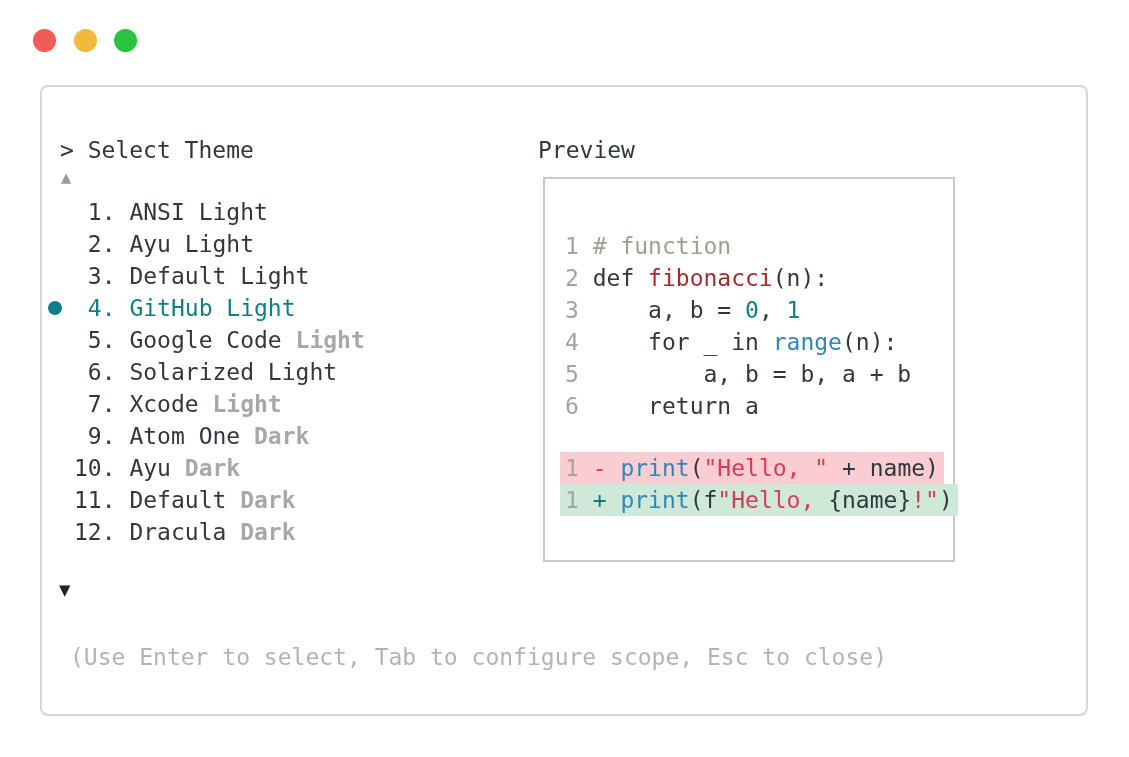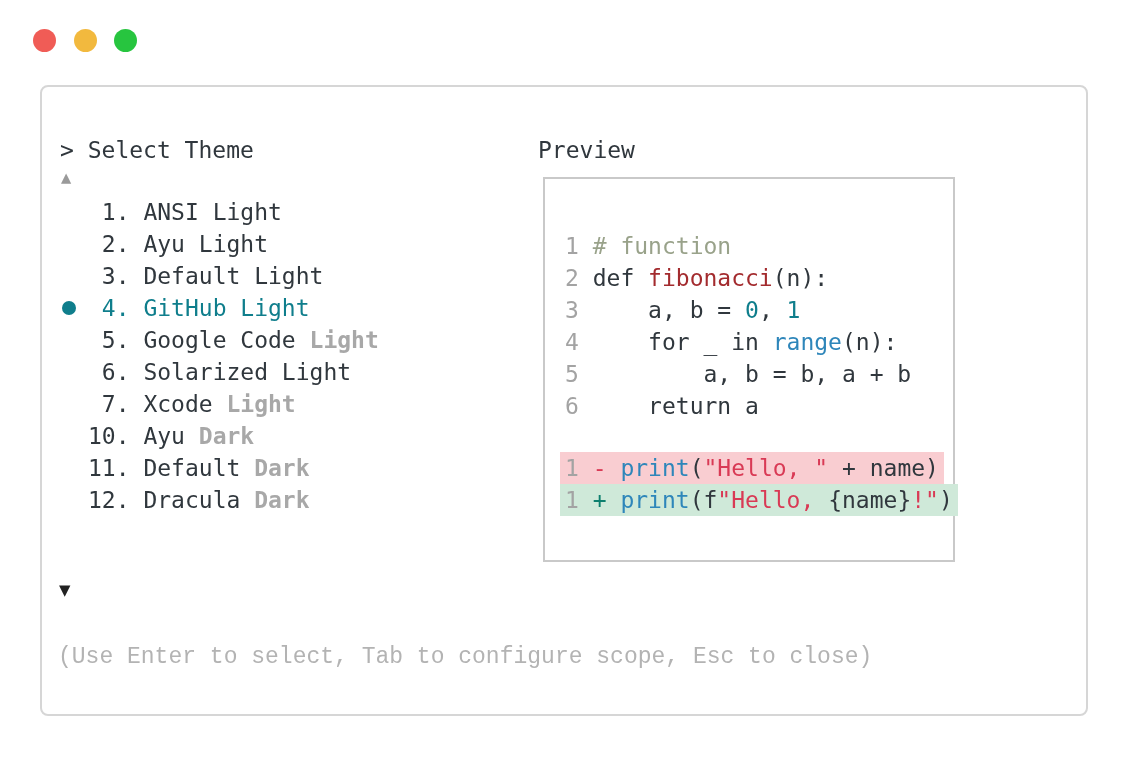--- a/index.html
+++ b/index.html
@@ -22,26 +22,26 @@
   .light.red{left:33px;background:var(--traffic-red);}
   .light.yellow{left:74px;background:var(--traffic-yellow);}
   .light.green{left:114px;background:var(--traffic-green);}
   .window{
     position:absolute;left:40px;top:85px;width:1048px;height:631px;
     border:2px solid var(--window-border);border-radius:8px;background:#fff;box-sizing:border-box;
   }
   .prompt{position:absolute;left:18px;top:47px;white-space:pre;}
   .scroll-up{position:absolute;left:19px;top:78px;font-size:17px;line-height:24px;color:var(--arrow-up-gray);cursor:default;}
   .scroll-down{position:absolute;left:17px;top:490px;font-size:19px;line-height:24px;color:var(--arrow-down-dark);cursor:default;}
-  .theme-list{position:absolute;left:18px;top:109px;}
+  .theme-list{position:absolute;left:4px;top:109px;}
   .theme-row{position:relative;height:32px;padding-left:28px;white-space:pre;}
   .theme-row .dim{color:var(--text-dim);font-weight:bold;}
   .theme-row.selected{color:var(--accent-teal);}
   .bullet{position:absolute;left:2px;top:9px;width:14px;height:14px;border-radius:50%;background:var(--accent-teal);}
-  .hint{position:absolute;left:16px;top:554px;color:var(--hint-gray);white-space:pre;font-family:Liberation Mono, monospace;}
+  .hint{position:absolute;left:28px;top:554px;color:var(--hint-gray);white-space:pre;}
   .preview-label{position:absolute;left:496px;top:47px;}
   .preview-box{
     position:absolute;left:501px;top:90px;width:412px;height:385px;
     border:2px solid var(--preview-border);background:#fff;box-sizing:border-box;
   }
   .code{position:absolute;left:20px;top:51px;}
   .diff-block{position:absolute;left:20px;top:273px;}
   .code-line{height:32px;white-space:pre;}
   .lnum{color:var(--line-number-gray);}
   .tk-text{color:var(--text-dark);}
@@ -67,20 +67,21 @@
   <div class="prompt">&gt; Select Theme</div>
   <div class="scroll-up">▲</div>
   <div class="theme-list">
       <div class="theme-row"><span> 1. </span><span>ANSI Light</span></div>
       <div class="theme-row"><span> 2. </span><span>Ayu Light</span></div>
       <div class="theme-row"><span> 3. </span><span>Default Light</span></div>
       <div class="theme-row selected"><span class="bullet"></span><span> 4. </span><span>GitHub Light</span></div>
       <div class="theme-row"><span> 5. </span><span>Google Code </span><span class="dim">Light</span></div>
       <div class="theme-row"><span> 6. </span><span>Solarized Light</span></div>
       <div class="theme-row"><span> 7. </span><span>Xcode </span><span class="dim">Light</span></div>
+      <div class="theme-row"><span> 9. </span><span>Atom One </span><span class="dim">Dark</span></div>
       <div class="theme-row"><span>10. </span><span>Ayu </span><span class="dim">Dark</span></div>
       <div class="theme-row"><span>11. </span><span>Default </span><span class="dim">Dark</span></div>
       <div class="theme-row"><span>12. </span><span>Dracula </span><span class="dim">Dark</span></div>
     </div>
   <div class="scroll-down">▼</div>
   <div class="hint">(Use Enter to select, Tab to configure scope, Esc to close)</div>
 
   <div class="preview-label">Preview</div>
   <div class="preview-box">
     <div class="code">

